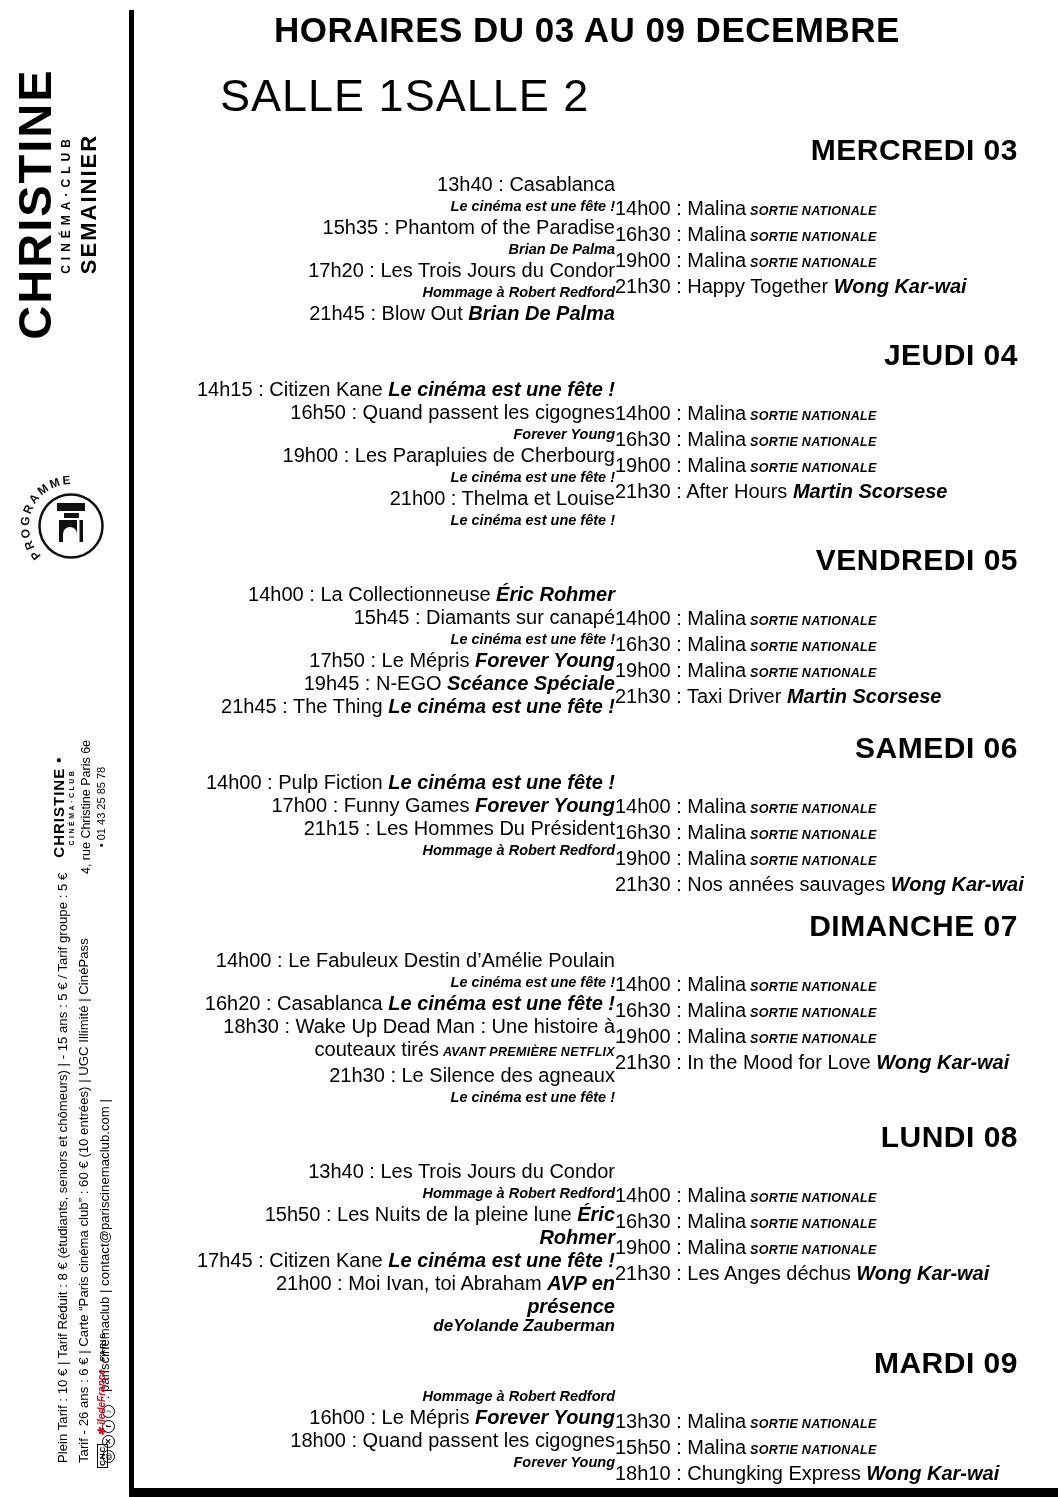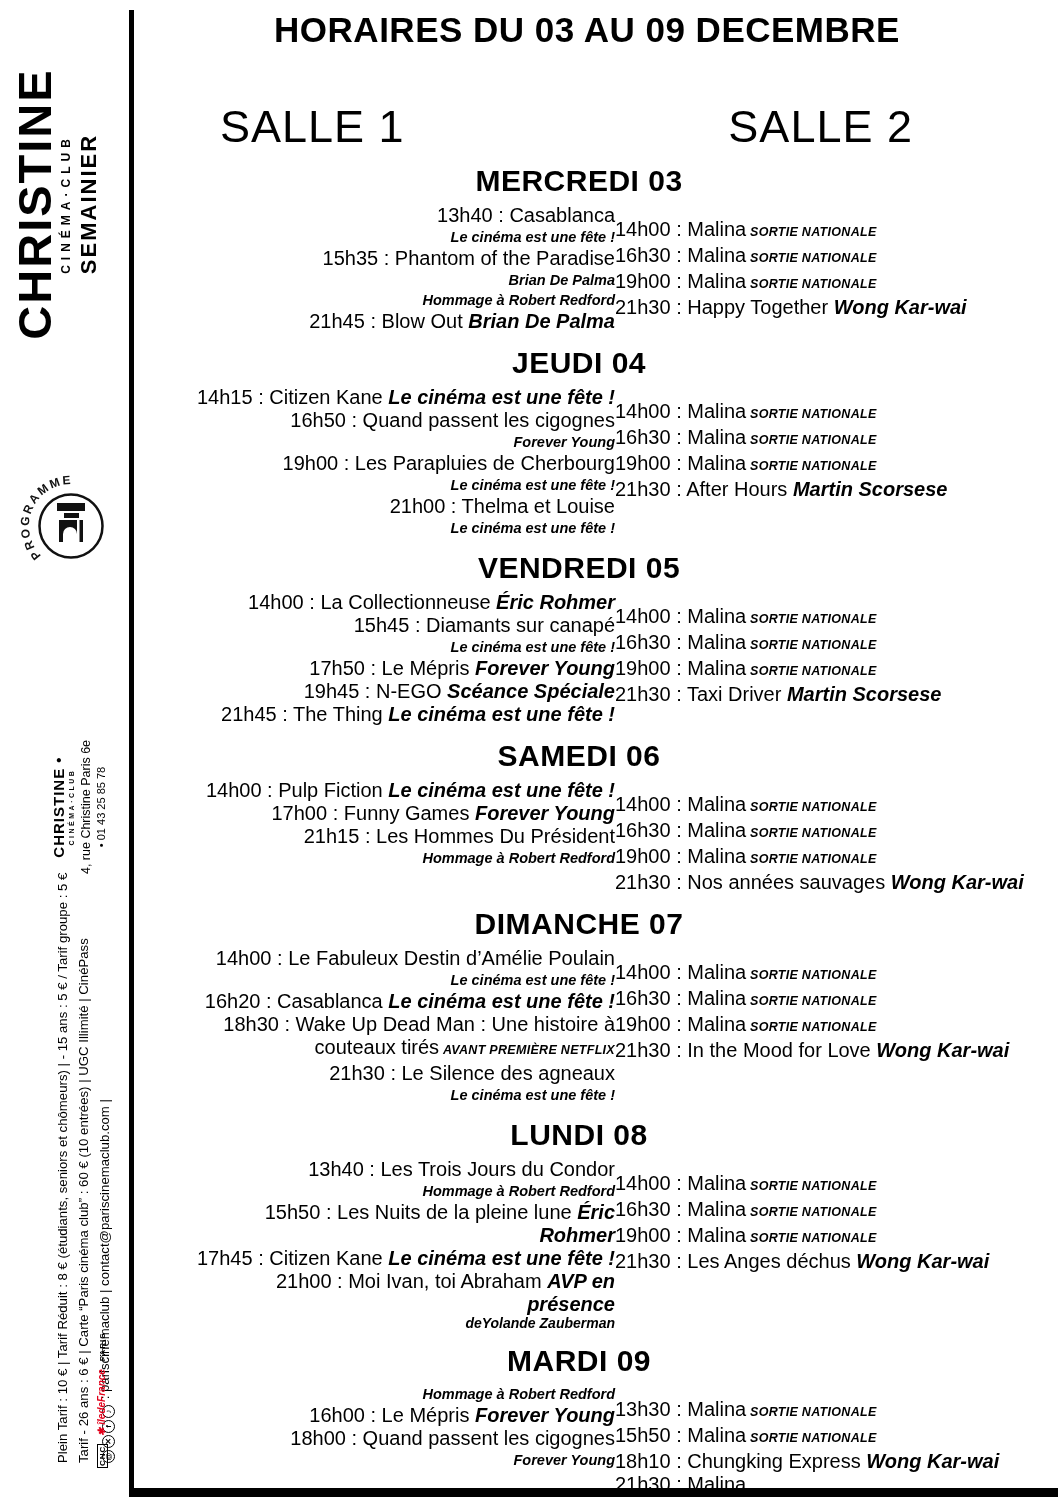--- a/index.html
+++ b/index.html
@@ -36,35 +36,35 @@
          font-size:8px; font-weight:bold; line-height:11px; text-align:center; vertical-align:-2px; margin-right:2px; }
 
   #partners { left:96px; top:1468px; width:92px; font-size:10px; }
   .cnc   { font-weight:bold; letter-spacing:1px; border:1px solid #000; padding:0 1px; font-size:8px; }
   .idf   { color:#e2001a; font-weight:bold; font-style:italic; font-size:10px; margin-left:5px; }
   .paris { font-weight:bold; font-size:8px; letter-spacing:1px; margin-left:5px; }
 
   
   #content { position:absolute; left:140px; top:0; width:918px; padding-top:10px; }
   .page-title { font-size:35px; font-weight:bold; text-align:center; padding-right:24px; letter-spacing:.5px; }
-  .salle-row  { display:flex; justify-content:space-between; margin-top:53px; padding:0 145px 0 80px; }
+  .salle-row  { display:flex; justify-content:flex-start; margin-top:22px; padding:0 145px 0 80px; }
   .salle      { font-size:45px; letter-spacing:1px; font-weight:normal; line-height:48px; }
 
   .day-section { margin-top:13px; }
-  .day-header  { font-size:30px; font-weight:bold; text-align:center; padding-right:40px; line-height:34px; letter-spacing:.5px; }
+  .day-header  { font-size:30px; font-weight:bold; text-align:right; padding-right:40px; line-height:34px; letter-spacing:.5px; }
   .day-row     { display:flex; margin-top:6px; }
   .col-left    { width:420px; margin-left:55px; flex:none;text-align:right; }
-  .col-right   { flex:1; margin-top:14px; }
+  .col-right   { flex:1; margin-top:24px; }
 
   .entry-main { font-size:20px; line-height:23px; }
   .ftitle     { }
   .tag        { font-size:20px; font-weight:bold; font-style:italic; }
   .tag-caps   { font-size:12.5px; letter-spacing:.3px; }
   .sub        { font-size:14.5px; font-weight:bold; font-style:italic; line-height:20px; padding-left:70px; }
-  .sub-small  { font-size:14px; line-height:15px; }
+  .sub-small  { font-size:17px; line-height:15px; }
 </style>
 </head>
 <body>
 
 <div id="divider"></div>
 <div id="bottombar"></div>
 
 <div id="brand" class="rot">
   <div class="brand-name">CHRISTINE</div>
   <div class="brand-sub">CINÉMA·CLUB</div>
@@ -121,20 +121,21 @@
           <div class="col col-left">
             <div class="entry">
               <div class="entry-main"><span class="time">13h40</span> : <span class="ftitle">Casablanca</span></div>
               <div class="sub">Le cinéma est une fête !</div>
             </div>
             <div class="entry">
               <div class="entry-main"><span class="time">15h35</span> : <span class="ftitle">Phantom of the Paradise</span></div>
               <div class="sub">Brian De Palma</div>
             </div>
             <div class="entry">
+              <div class="entry-main"><span class="time">17h20</span> : <span class="ftitle">Les Trois Jours du Condor</span></div>
               <div class="sub">Hommage à Robert Redford</div>
             </div>
             <div class="entry">
               <div class="entry-main"><span class="time">21h45</span> : <span class="ftitle">Blow Out</span><span class="tag">&nbsp;Brian De Palma</span></div>
             </div>
           </div>
           <div class="col col-right">
             <div class="entry">
               <div class="entry-main"><span class="time">14h00</span> : <span class="ftitle">Malina</span><span class="tag tag-caps">&nbsp;SORTIE NATIONALE</span></div>
             </div>

